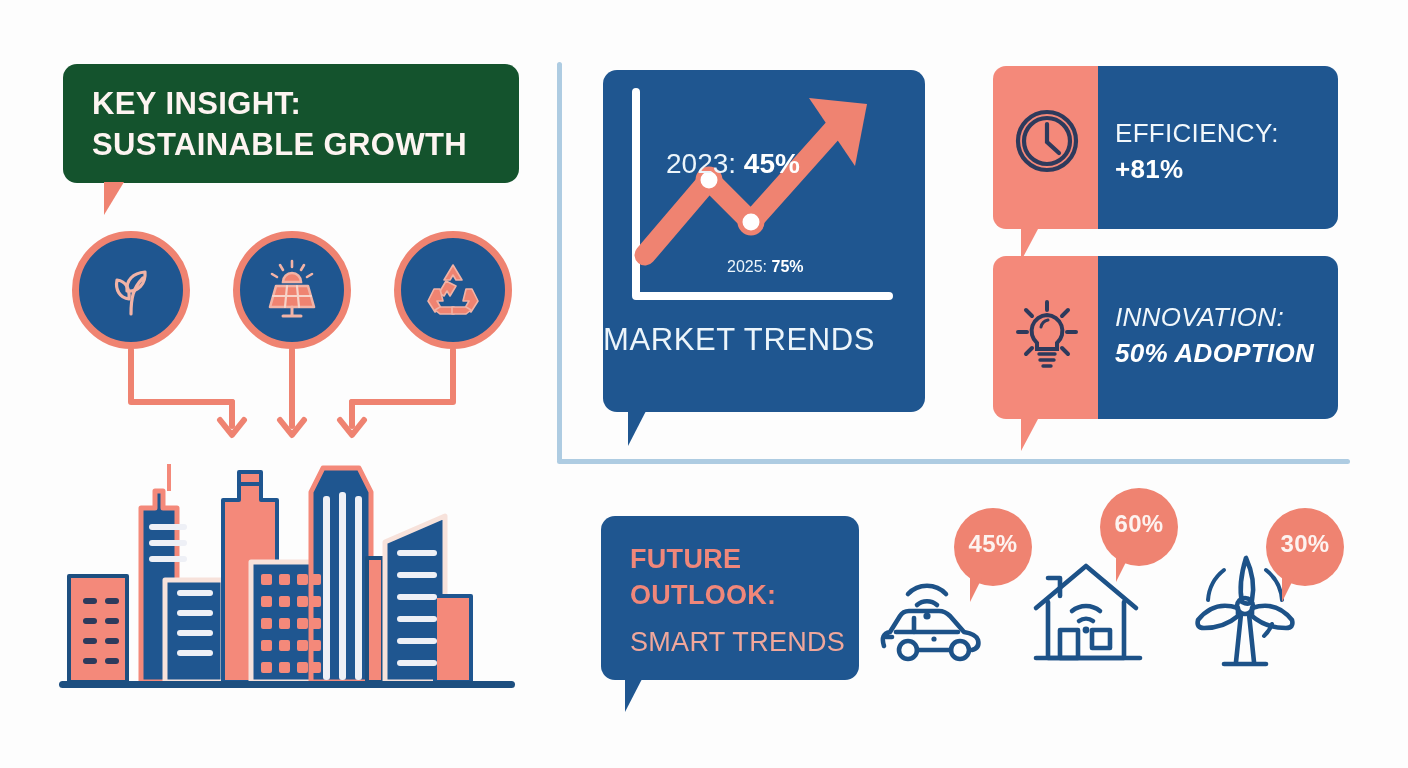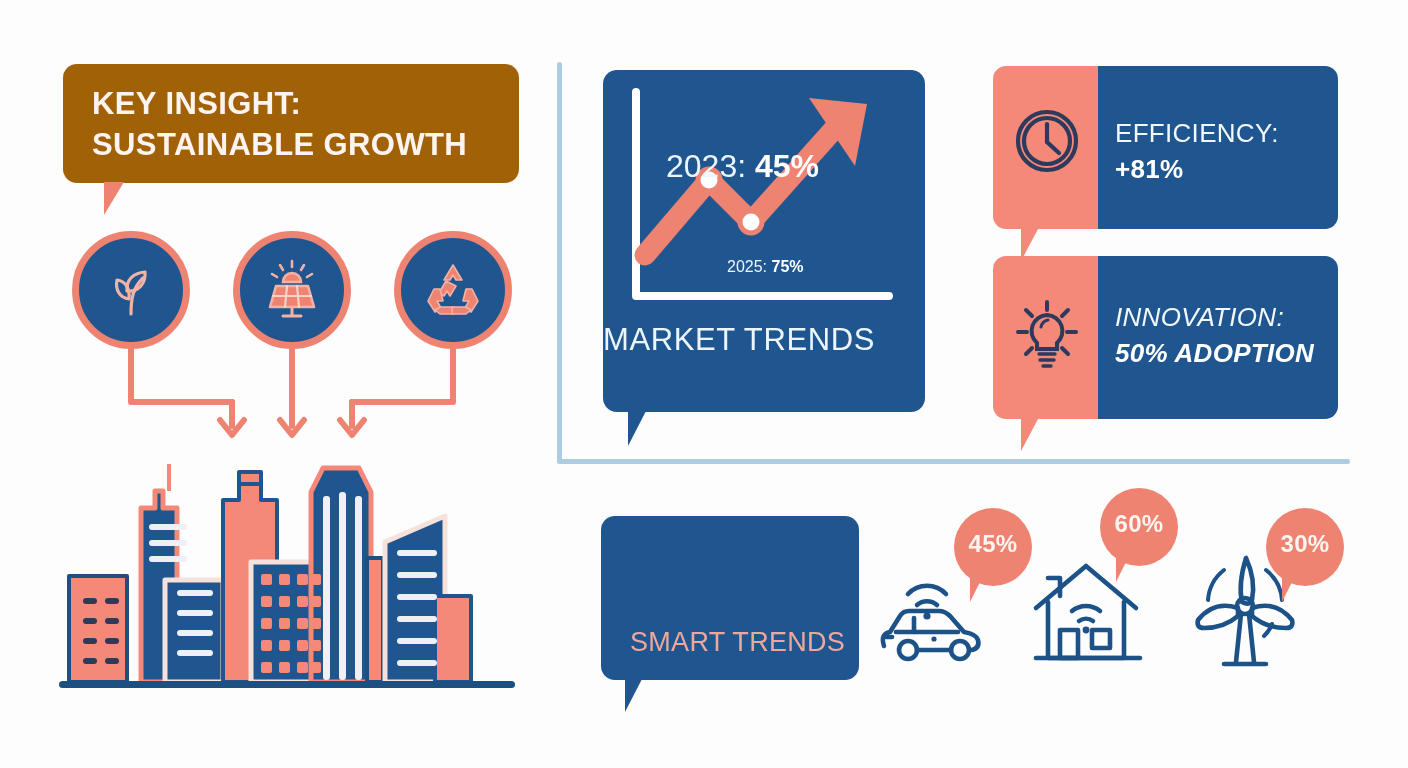--- a/index.html
+++ b/index.html
@@ -8,21 +8,21 @@
 
   
   .divider-v{position:absolute;left:557px;top:62px;width:5px;height:400px;background:#aeccE2;border-radius:3px;}
   .divider-h{position:absolute;left:557px;top:459px;width:793px;height:5px;background:#aeccE2;border-radius:3px;}
 
   
   .bubble{position:absolute;border-radius:14px;}
   .tail{position:absolute;width:0;height:0;}
 
   
-  #key-insight{left:63px;top:64px;width:456px;height:119px;background:#a16207;}
+  #key-insight{left:63px;top:64px;width:456px;height:119px;background:#14532d;}
   #key-insight .txt{position:absolute;left:29px;top:20px;right:14px;color:#fdf4f1;
       font-size:31px;font-weight:bold;line-height:1.32;letter-spacing:.4px;}
   #key-insight-tail{left:104px;top:182px;border-left:20px solid #ef8371;border-right:22px solid transparent;border-bottom:33px solid transparent;}
 
   
   .icon-circle{position:absolute;width:118px;height:118px;border-radius:50%;
       background:#1f5690;border:7px solid #ef8371;box-sizing:border-box;}
   #circle-leaf{left:72px;top:231px;}
   #circle-solar{left:233px;top:231px;}
   #circle-recycle{left:394px;top:231px;}
@@ -33,21 +33,21 @@
 
   
   #city{position:absolute;left:55px;top:450px;width:470px;height:250px;}
 
   
   #market{left:603px;top:70px;width:322px;height:342px;background:#1f5690;}
   #market-tail{left:628px;top:411px;border-left:18px solid #1f5690;border-right:20px solid transparent;border-bottom:35px solid transparent;}
   #market .chart{position:absolute;left:0;top:0;width:322px;height:270px;}
   #market .caption{position:absolute;left:0;right:0;top:252px;text-align:left;
       color:#ecf5fb;font-size:31px;letter-spacing:.6px;}
-  .lbl-2023{position:absolute;left:63px;top:78px;color:#ecf5fb;font-size:32px;}
+  .lbl-2023{position:absolute;left:63px;top:78px;color:#ecf5fb;font-size:28px;}
   .lbl-2025{position:absolute;left:124px;top:188px;color:#ecf5fb;font-size:16px;}
   .lbl-2023 b,.lbl-2025 b{font-weight:bold;color:#ffffff;}
 
   
   .stat{position:absolute;height:163px;border-radius:6px;overflow:visible;}
   .stat .left{position:absolute;left:0;top:0;width:105px;height:100%;background:#f4897a;
       border-top-left-radius:13px;border-bottom-left-radius:13px;}
   .stat .right{position:absolute;left:105px;top:0;right:0;height:100%;background:#1f5690;
       border-top-right-radius:13px;border-bottom-right-radius:13px;}
   .stat .body{position:absolute;left:122px;top:50px;right:14px;color:#f2f8fc;
@@ -273,20 +273,24 @@
       </svg>
     </span>
     <div class="body">
       <div>INNOVATION:</div>
       <b>50% ADOPTION</b>
     </div>
     <div class="tail-c"></div>
   </div>
 
   <div class="bubble" id="future">
+    <div class="l1">
+      <div>FUTURE</div>
+      <div>OUTLOOK:</div>
+    </div>
     <div class="l2">SMART TRENDS</div>
   </div>
   <div class="tail" id="future-tail"></div>
 
   <div class="sc" id="sc-car">
     <svg width="130" height="110" viewBox="0 0 130 110" fill="none" stroke="#1d5288" stroke-width="4.6" stroke-linecap="round" stroke-linejoin="round">
       <path d="M36 34 a26 26 0 0 1 38 0"></path>
       <path d="M45 45 a15 15 0 0 1 20 0"></path>
       <circle cx="55" cy="56" r="3.6" fill="#1d5288" stroke="none"></circle>
       <path d="M12 86 q-4 -12 6 -14 l10 -16 q3 -5 9 -5 h30 q6 0 11 5 l14 16 q12 2 14 8 q2 8 -6 10"></path>

